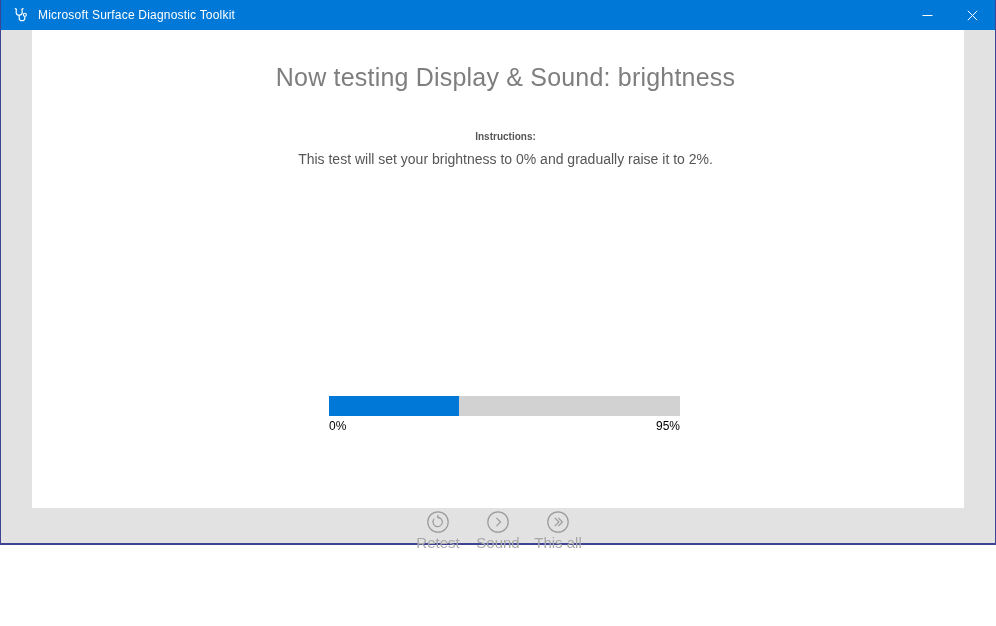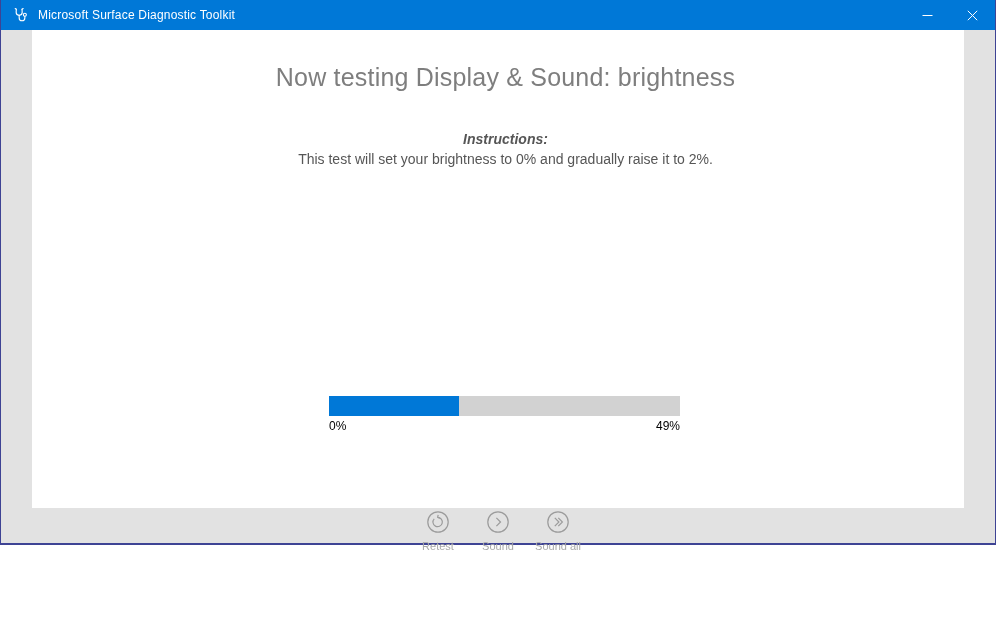--- a/index.html
+++ b/index.html
@@ -46,21 +46,21 @@
   .content-panel{
     position:absolute;top:0;left:31px;right:31px;bottom:35px;
     background:var(--panel-bg);
   }
   .heading{
     position:absolute;top:33px;left:15px;right:0;text-align:center;
     font-size:25px;font-weight:300;color:var(--heading-text);letter-spacing:0.2px;
   }
   .instructions-label{
     position:absolute;top:101px;left:15px;right:0;text-align:center;
-    font-size:14px;font-weight:700;color:var(--body-text);font-style:italic;
+    font-size:10px;font-weight:700;color:var(--body-text);
   }
   .instructions-text{
     position:absolute;top:121px;left:15px;right:0;text-align:center;
     font-size:14px;color:var(--body-text);
   }
 
   
   .progress-wrap{position:absolute;top:366px;left:297px;width:351px;}
   .progress-track{width:100%;height:20px;background:var(--progress-track);}
   .progress-fill{height:100%;width:0%;background:var(--accent-blue);}
@@ -72,21 +72,21 @@
   
   .footer{
     position:absolute;left:0;right:0;bottom:0;height:35px;
     display:flex;justify-content:center;align-items:flex-start;padding-top:3px;
   }
   .footer-btn{
     width:60px;display:flex;flex-direction:column;align-items:center;
     cursor:pointer;user-select:none;
   }
   .footer-icon{display:flex;align-items:center;justify-content:center;}
-  .footer-label{font-size:11px;color:var(--footer-label);margin-top:7px;}
+  .footer-label{font-size:15px;color:var(--footer-label);margin-top:1px;}
 </style>
 </head>
 <body>
 
 <div class="window">
 
   <div class="titlebar">
     <span class="app-icon">
       <svg width="17" height="17" viewBox="0 0 18 18" fill="none" stroke="#fff" stroke-width="1.2" stroke-linecap="round">
         <path d="M3.4 1.6 L4.6 2.4"></path>
@@ -118,21 +118,21 @@
       <h1 class="heading">Now testing Display &amp; Sound: brightness</h1>
       <div class="instructions-label">Instructions:</div>
       <div class="instructions-text">This test will set your brightness to 0% and gradually raise it to 2%.</div>
 
       <div class="progress-wrap">
         <div class="progress-track">
           <div class="progress-fill" id="progress-fill" style="width: 37%;"></div>
         </div>
         <div class="progress-labels">
           <span>0%</span>
-          <span>49%</span>
+          <span>95%</span>
         </div>
       </div>
     </div>
 
     <div class="footer">
 
       <div class="footer-btn">
         <span class="footer-icon">
           <svg width="22" height="22" viewBox="0 0 22 22" fill="none" stroke="#9B9B9B" stroke-width="1.2">
             <circle cx="11" cy="11" r="10.2"></circle>
@@ -154,18 +154,18 @@
       </div>
 
       <div class="footer-btn">
         <span class="footer-icon">
           <svg width="22" height="22" viewBox="0 0 22 22" fill="none" stroke="#9B9B9B" stroke-width="1.2">
             <circle cx="11" cy="11" r="10.2"></circle>
             <path d="M7.8 6.9 L11.9 11 L7.8 15.1"></path>
             <path d="M11.3 6.9 L15.4 11 L11.3 15.1"></path>
           </svg>
         </span>
-        <span class="footer-label">Sound all</span>
+        <span class="footer-label">This all</span>
       </div>
 
     </div>
   </div>
 </div>
 
 </body></html>

